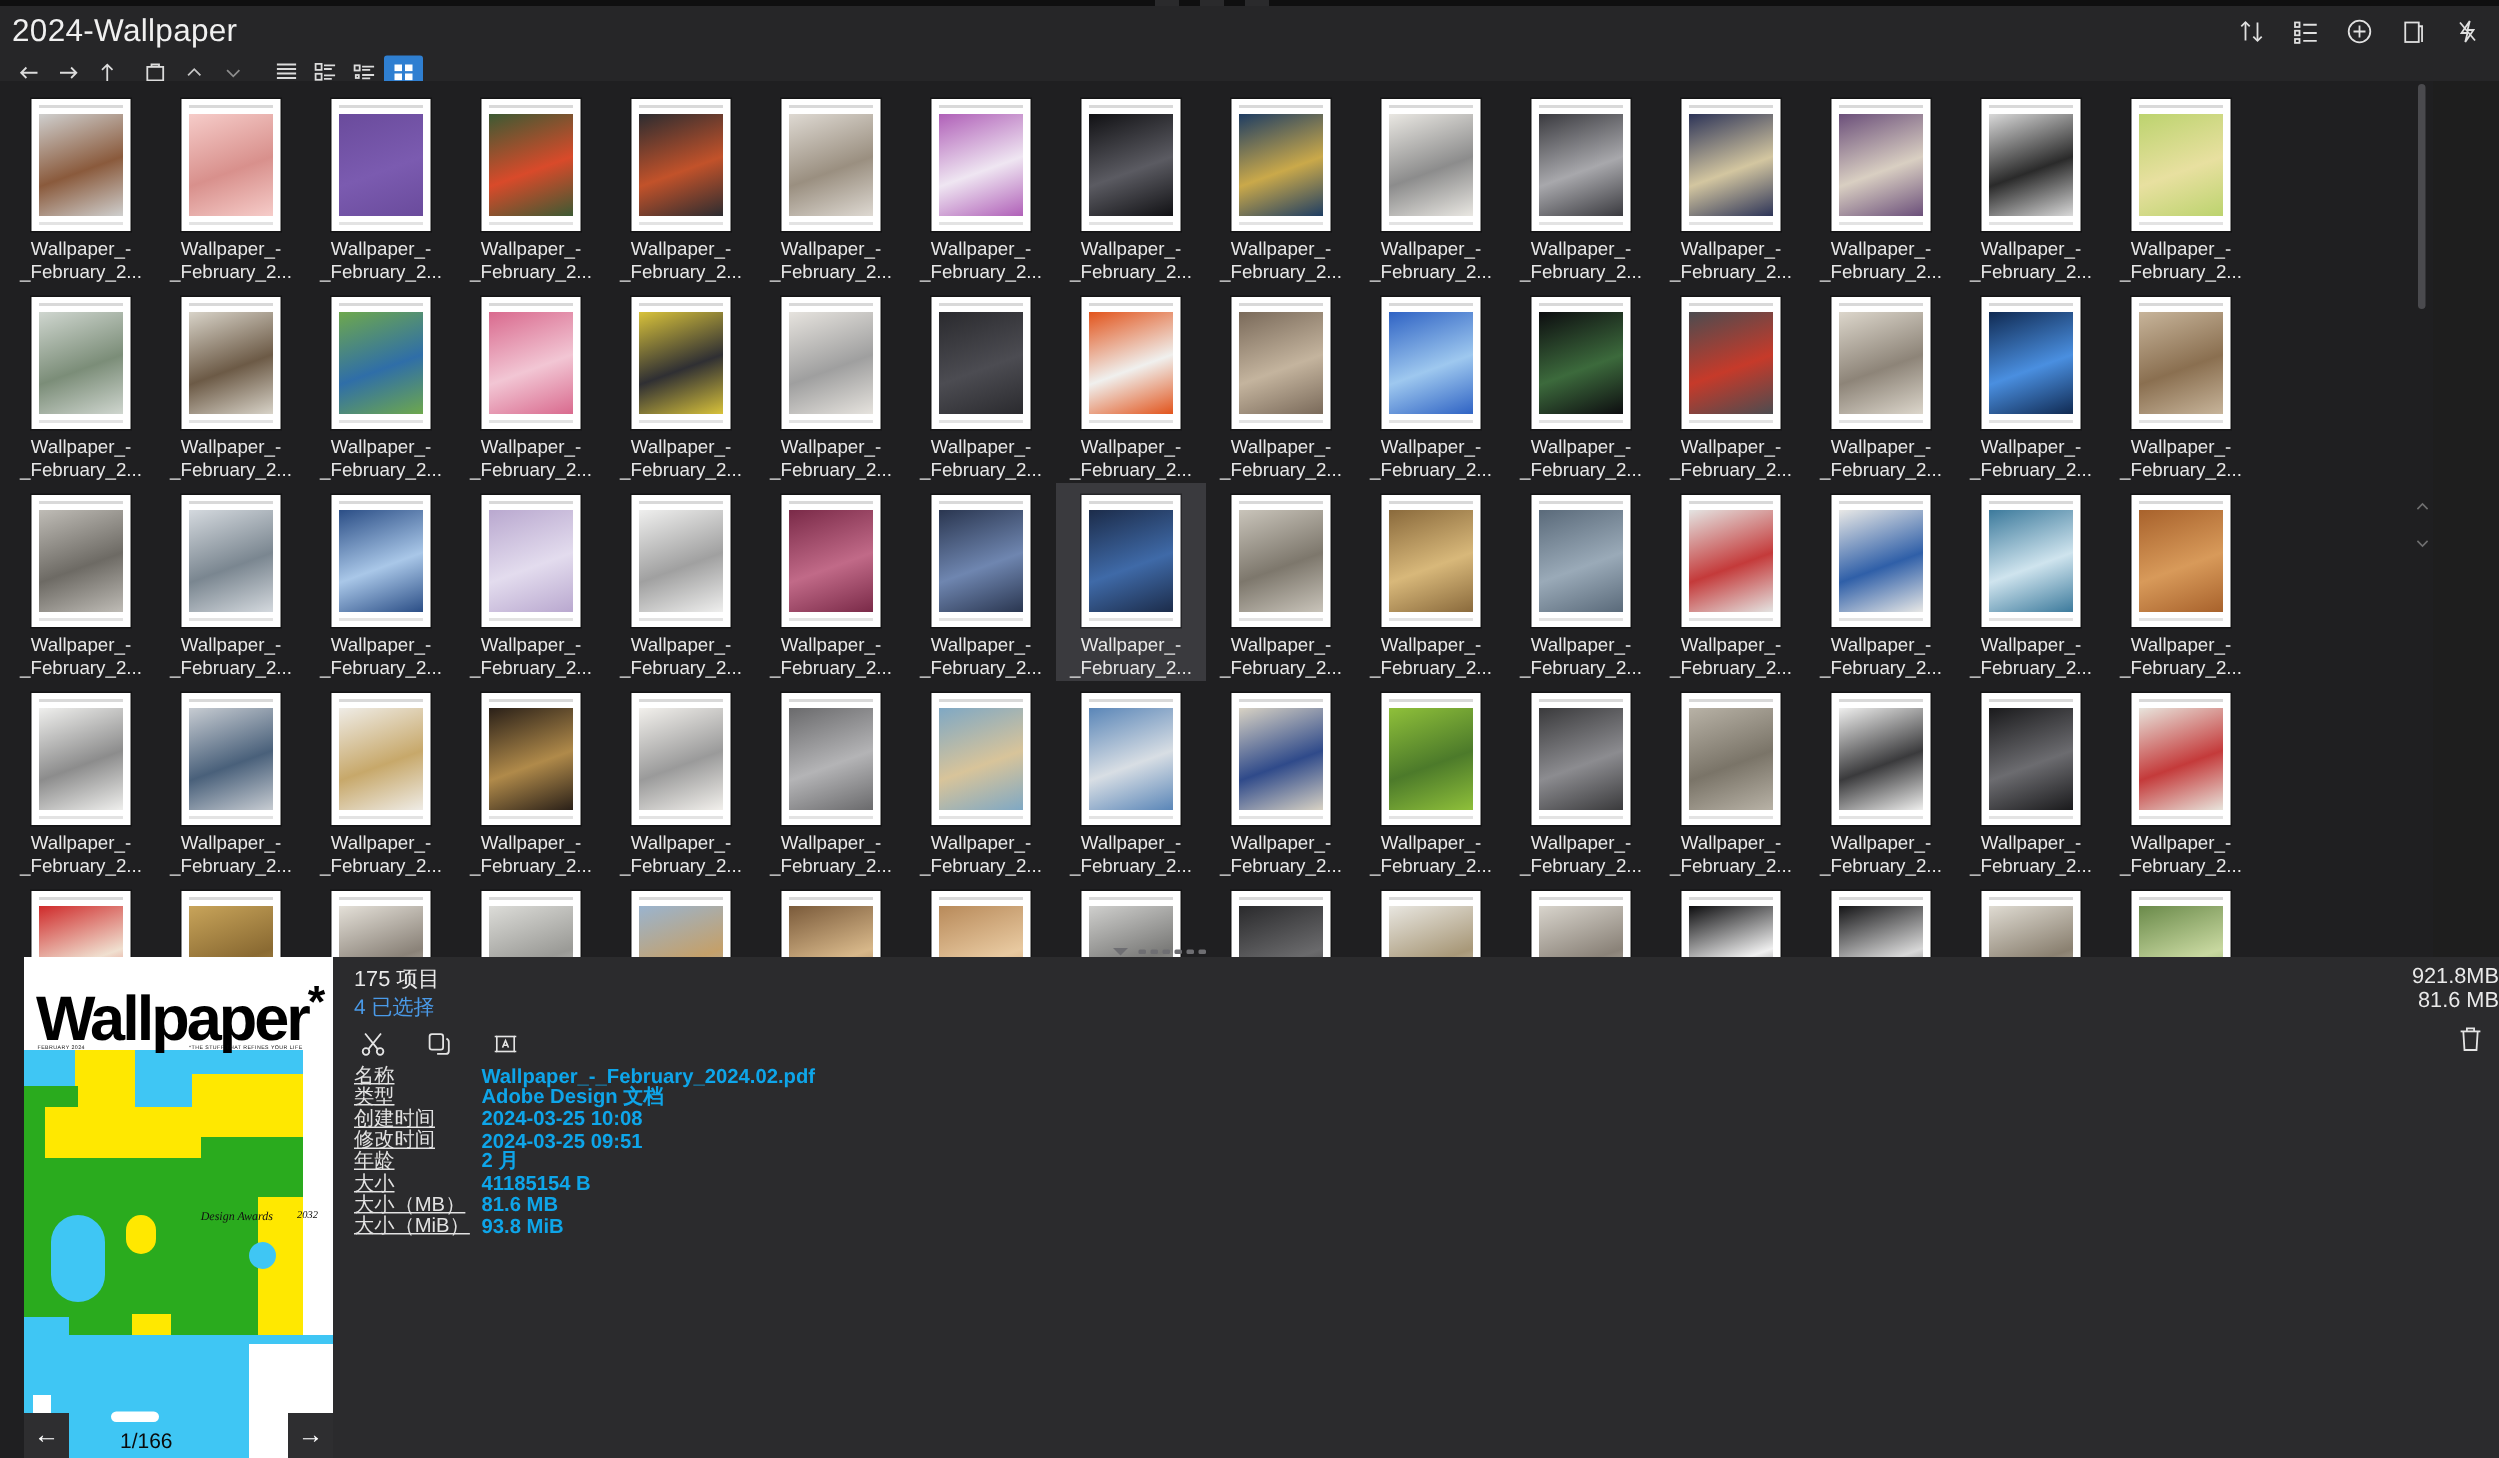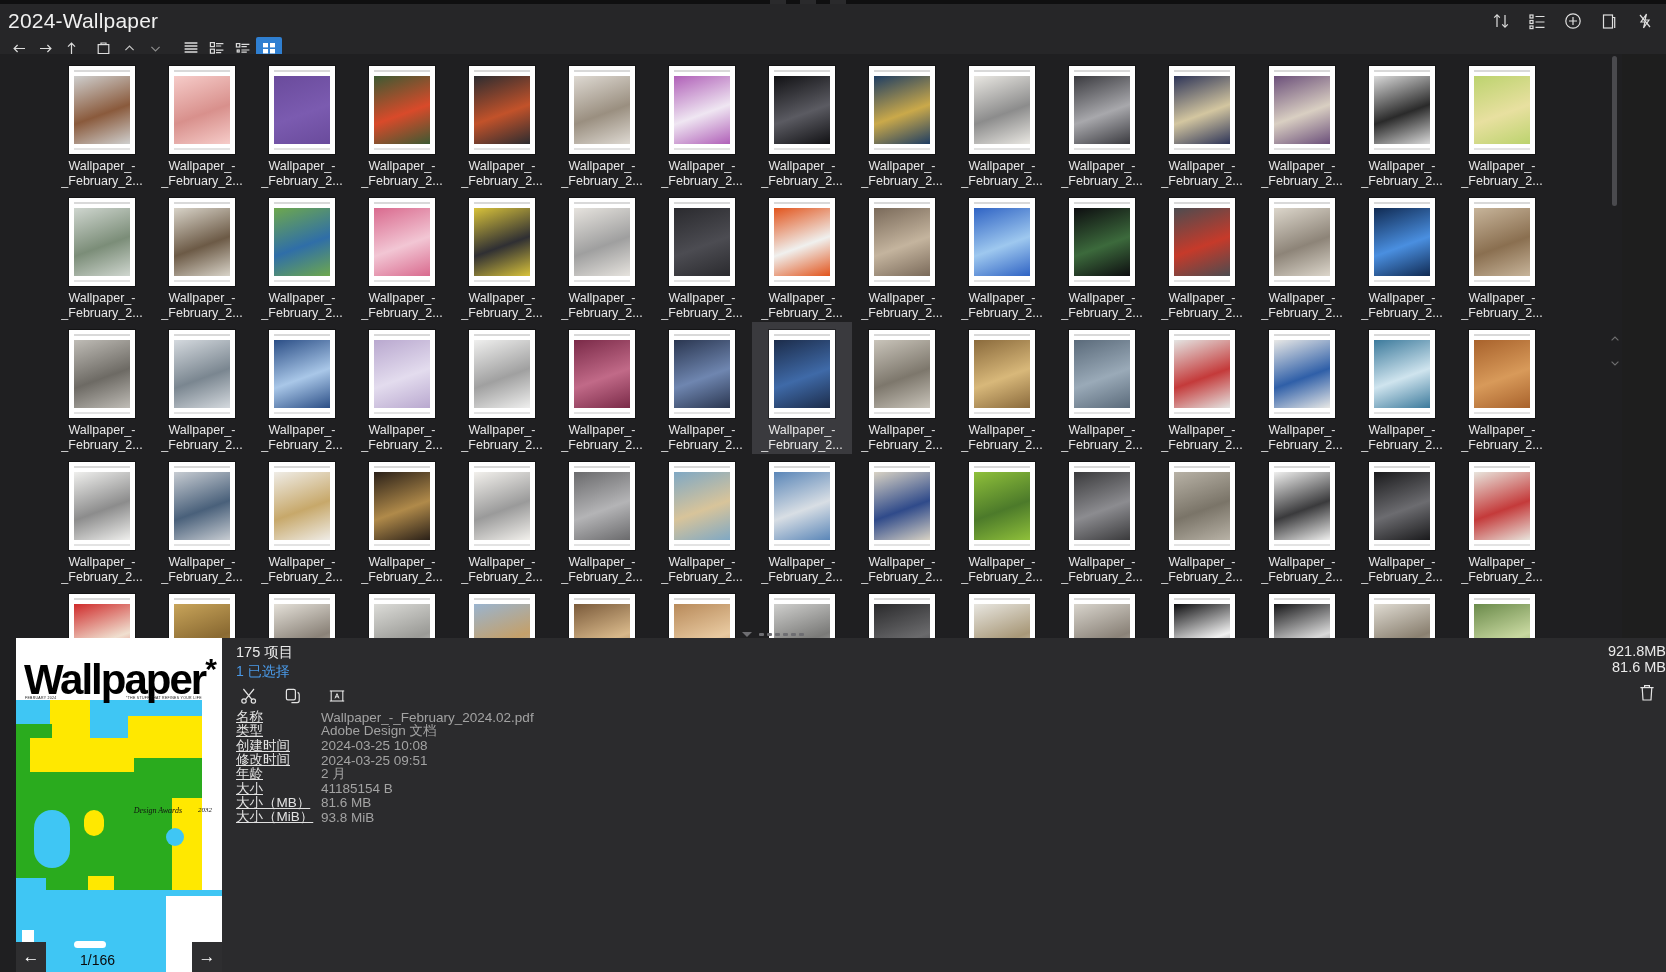--- a/index.html
+++ b/index.html
@@ -33,21 +33,20 @@
   .toolbar { position: absolute; top: 32px; left: 6px; height: 24px; display: flex; align-items: center; gap: 0px; }
   .tb { width: 26px; height: 22px; display: flex; align-items: center; justify-content: center; cursor: pointer; }
   .tb.gap { margin-left: 10px; }
   .tb.active { background: #2f7fd1; border-radius: 2px; }
 
   
   .gridarea {
     position: absolute; top: 54px; left: 0; width: 1560px; height: 584px;
     overflow: hidden; background: #1f1f21;
     padding: 4px 0 0 4px;
-    margin-left: 48px;
   }
   .grid { display: flex; flex-wrap: wrap; }
   .cell {
     width: 100px; height: 132px;
     margin: 0 0 0 0;
     display: flex; flex-direction: column; align-items: center;
     padding-top: 6px;
     cursor: pointer;
   }
   .cell.selected { background: #3a3a3e; }
@@ -117,21 +116,21 @@
   .count { position: absolute; left: 14px; top: 5px; font-size: 14.5px; color: #eaeaea; }
   .selcount { position: absolute; left: 14px; top: 25px; font-size: 14px; color: #4a9ae8; cursor: pointer; }
   .actions { position: absolute; left: 14px; top: 46px; display: flex; gap: 18px; }
   .actions .ab { width: 26px; height: 24px; display: flex; align-items: center; justify-content: center; cursor: pointer; }
   .trash { position: absolute; right: 22px; top: 44px; width: 24px; height: 24px; cursor: pointer; }
   .sizes { position: absolute; right: 16px; top: 5px; text-align: right; font-size: 14.5px; line-height: 16px; color: #eaeaea; }
 
   .props { position: absolute; left: 14px; top: 72px; }
   .prow { display: flex; height: 14.3px; align-items: center; font-size: 13.5px; }
   .pk { width: 85px; color: #e2e2e2; text-decoration: underline; }
-  .pv { color: #a3a3a3; }
+  .pv { color: #0ea5e9; font-weight: bold; }
 </style>
 </head>
 <body>
 
 <div class="app">
 
   <div class="topstrip">
     <div class="winbtn" style="left:770px"></div>
     <div class="winbtn" style="left:800px"></div>
     <div class="winbtn" style="left:830px"></div>
@@ -1020,21 +1019,21 @@
       </div>
 
       <div class="seekbar"></div>
       <div class="pagepill">1/166</div>
       <div class="pnav l">←</div>
       <div class="pnav r">→</div>
     </div>
 
     <div class="info">
       <div class="count">175 项目</div>
-      <div class="selcount">1 已选择</div>
+      <div class="selcount">4 已选择</div>
 
       <div class="actions">
         <div class="ab">
           <svg width="20" height="20" viewBox="0 0 20 20" fill="none" stroke="#e4e4e4" stroke-width="1.2">
             <circle cx="5" cy="15" r="2.2"></circle>
               <circle cx="14.4" cy="15" r="2.2"></circle>
             <path d="M6.6 13.4 15 3M12.8 13.4 4.4 3"></path>
           </svg>
         </div>
         <div class="ab">

